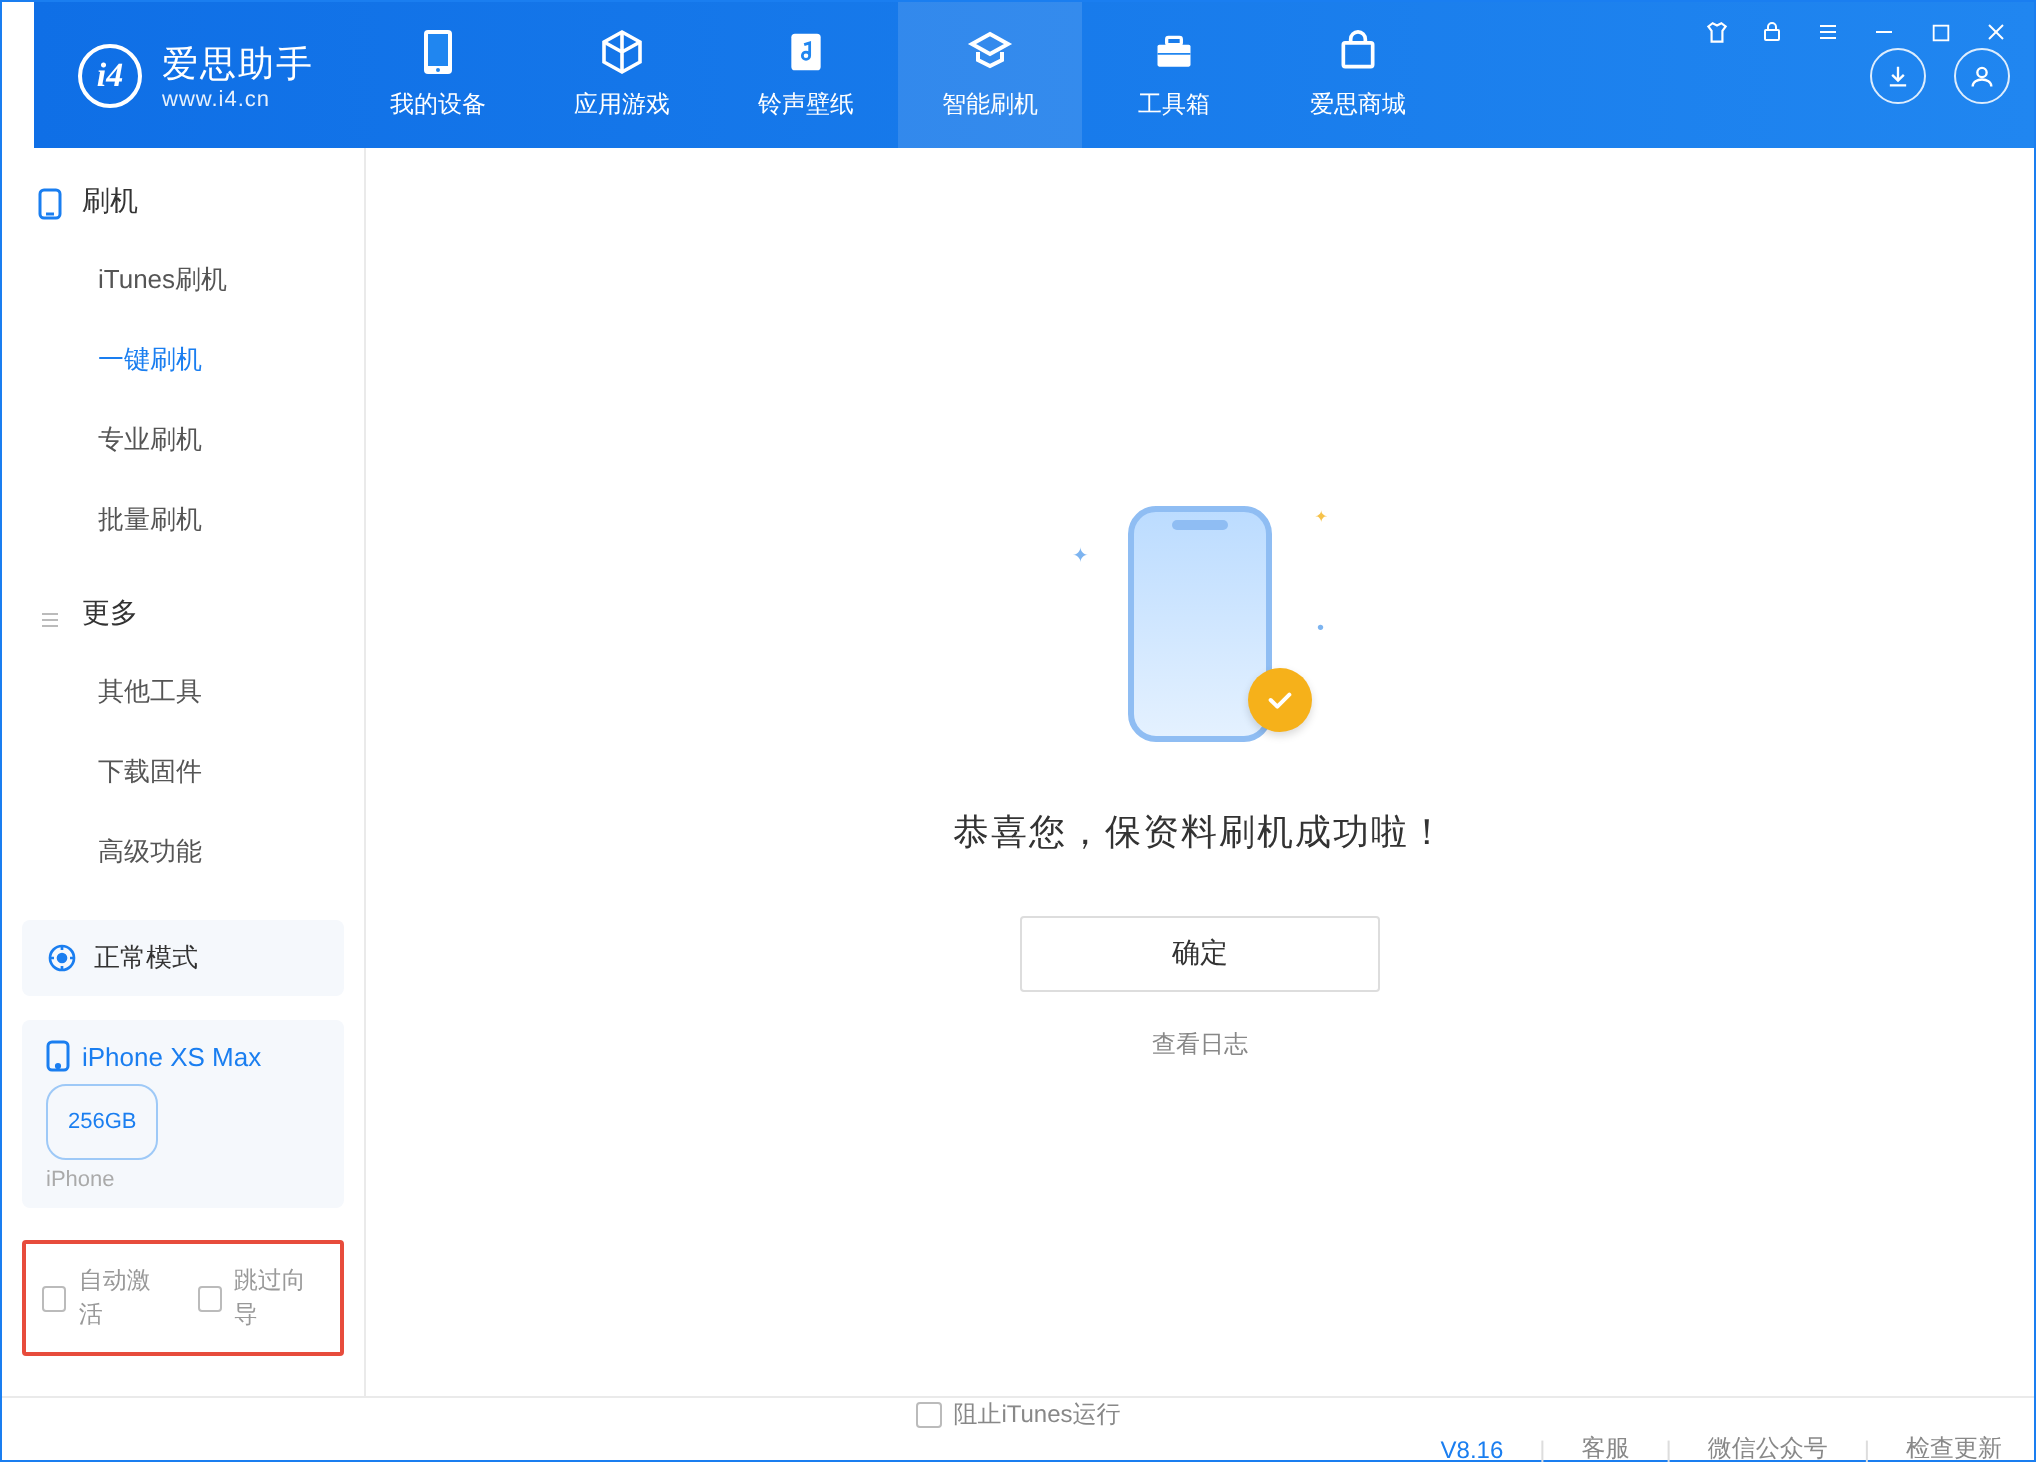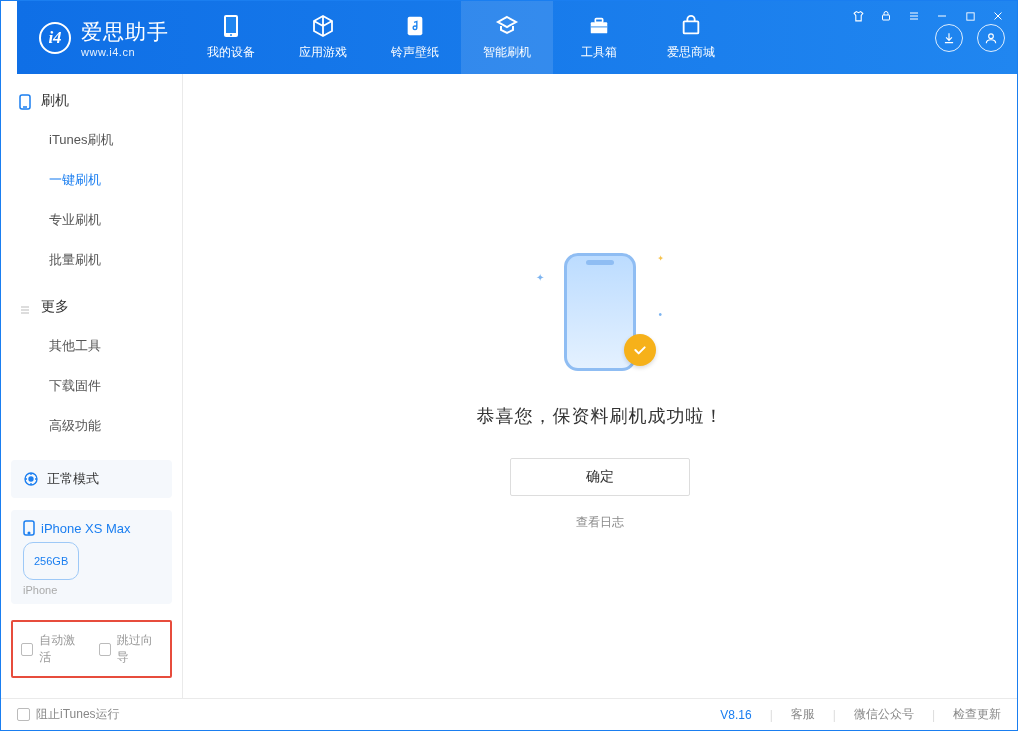--- a/index.html
+++ b/index.html
@@ -2,21 +2,21 @@
 <html><head>
 <meta charset="utf-8">
 <style>
   * { box-sizing: border-box; margin: 0; padding: 0; }
   body { font-family: "Microsoft YaHei", "PingFang SC", Arial, sans-serif; font-size: 13px; color: #333; background: #fff; }
   .window { width: 1018px; height: 731px; border: 1px solid #1a7ef0; display: flex; flex-direction: column; position: relative; }
   
   .titlebar { height: 73px; background: linear-gradient(90deg,#0f6fe6 0%,#2086f0 100%); display: flex; align-items: stretch; color: #fff; margin-left: 16px; }
   .logo { display: flex; align-items: center; padding: 0 16px 0 22px; }
   .logo-badge { width: 32px; height: 32px; border: 2px solid #fff; border-radius: 50%; display:flex; align-items:center; justify-content:center; font-weight:bold; font-style:italic; font-size:17px; margin-right:10px; font-family: Georgia, serif;}
-  .logo-text .cn { font-size: 21px; font-weight: 500; letter-spacing:1px; }
+  .logo-text .cn { font-size: 18px; font-weight: 500; letter-spacing:1px; }
   .logo-text .en { font-size: 11px; opacity: .9; letter-spacing:.5px; }
   .nav { display: flex; align-items: stretch; }
   .nav-item { width: 92px; display: flex; flex-direction: column; align-items: center; justify-content: center; gap: 6px; cursor: pointer; position: relative; }
   .nav-item.active { background: rgba(255,255,255,0.12); }
   .nav-item .icon { height: 24px; display:flex; align-items:center; justify-content:center; }
   .nav-item .label { font-size: 12px; }
   .titlebar-right { margin-left:auto; display:flex; align-items:center; gap:14px; padding-right:12px; }
   .titlebar-right .circ { width:28px; height:28px; border:1.5px solid rgba(255,255,255,.85); border-radius:50%; display:flex; align-items:center; justify-content:center; cursor:pointer; }
   .win-ctrls { position:absolute; top:8px; right:12px; display:flex; gap:14px; color:#fff; font-size:13px; }
   .win-ctrls span { cursor:pointer; display:inline-flex; width:14px; height:14px; align-items:center; justify-content:center; }
@@ -43,21 +43,21 @@
   .phone .notch { position:absolute; top:4px; left:50%; transform:translateX(-50%); width:28px; height:5px; background:#8fbdf3; border-radius:3px; }
   .badge-check { position:absolute; right:4px; bottom:16px; width:32px; height:32px; background:#f6b11a; border-radius:50%; display:flex; align-items:center; justify-content:center; color:#fff; box-shadow:0 2px 4px rgba(0,0,0,.15); }
   .sparkle { position:absolute; font-size:10px; color:#7db4f0; }
   .sparkle.s1 { left:-4px; top:30px; }
   .sparkle.s2 { right:-4px; top:12px; color:#f6c24a; font-size:8px;}
   .sparkle.s3 { right:-2px; bottom:62px; }
   .success-text { margin-top:22px; font-size:18px; color:#333; letter-spacing:1px; }
   .confirm-btn { margin-top:30px; width:180px; height:38px; border:1px solid #ddd; background:#fff; color:#333; font-size:14px; cursor:pointer; border-radius:2px; }
   .view-log { margin-top:18px; color:#888; font-size:12px; cursor:pointer; }
   
-  .statusbar { height:32px; border-top:1px solid #eaeaea; display:flex; align-items:center; padding:0 16px; font-size:12px; color:#888; }
+  .statusbar { height:32px; border-top:1px solid #eaeaea; display:flex; align-items:center; padding:0 16px; font-size:12px; color:#888;flex-direction:column; }
   .statusbar .chk { color:#888; }
   .statusbar-right { margin-left:auto; display:flex; align-items:center; gap:18px; }
   .statusbar-right .ver { color:#1a7ef0; }
   .statusbar-right .link { color:#888; cursor:pointer; }
   .statusbar-right .sep { color:#ddd; }
   
   svg { display:block; }
 </style>
 </head>
 <body>

